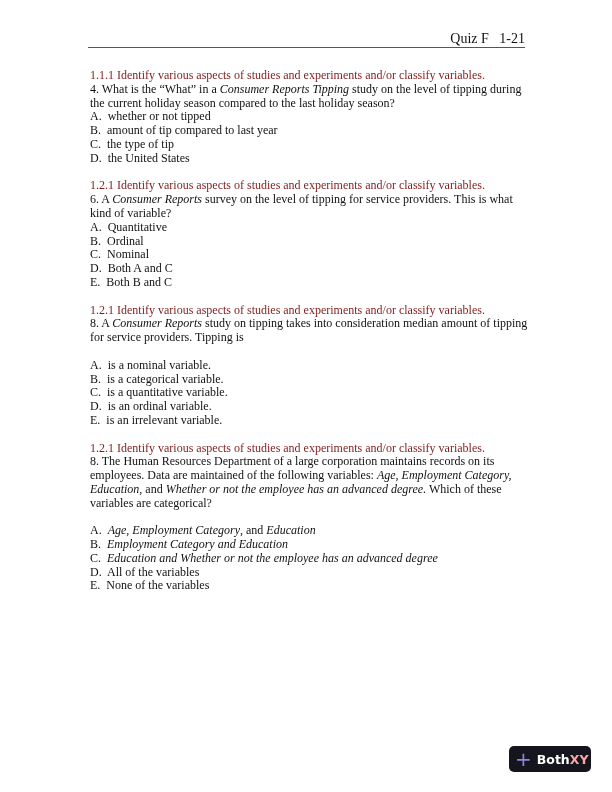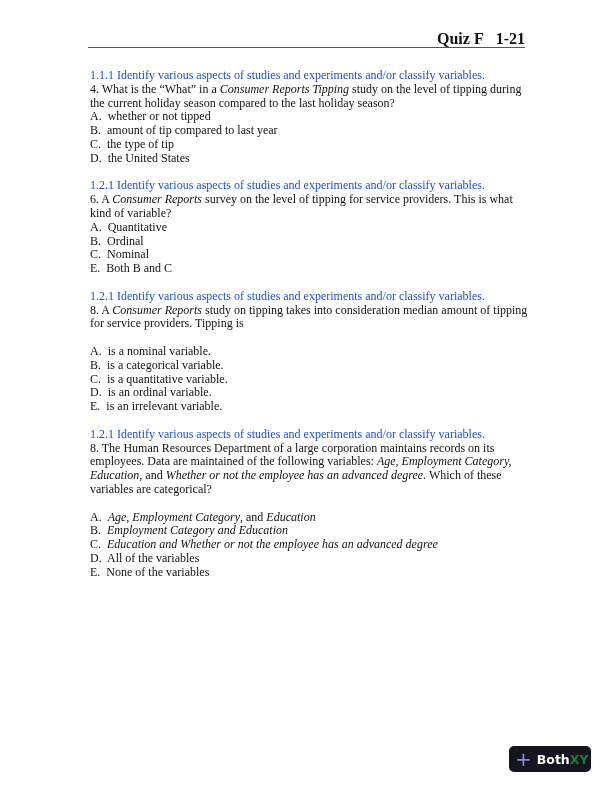--- a/index.html
+++ b/index.html
@@ -3,38 +3,38 @@
 <meta charset="utf-8">
 <style>
   html, body { margin:0; padding:0; }
   body {
     width:612px; height:792px; background:#ffffff; position:relative; overflow:hidden;
     font-family:"Liberation Serif", serif; color:#111;
   }
   .header {
     position:absolute; left:88px; top:33px; width:437px; height:14px;
     border-bottom:1px solid #555;
-    text-align:right; font-size:16px; line-height:12px;font-weight:bold;
+    text-align:right; font-size:14px; line-height:12px;
   }
   .content {
     position:absolute; left:90px; top:69px; width:440px;
     font-size:12px; line-height:13.8px;
   }
-  .objective { color:#1d4ed8; }
+  .objective { color:#7f1d1d; }
   .block { margin-bottom:13.8px; }
   .gap { height:13.8px; }
   .opt { white-space:pre; }
   .badge {
     position:absolute; left:509px; top:746px; width:82px; height:26px;
     background:#15151d; border-radius:5px;
     display:flex; align-items:center; gap:5px; padding-left:6px; box-sizing:border-box;
     font-family:"DejaVu Sans", sans-serif; font-weight:bold; font-size:12.5px; color:#fff;
   }
   .badge .plus { color:#8f86e0; font-size:20px; font-weight:normal; line-height:20px; }
-  .badge .xy { color:#15803d; }
+  .badge .xy { color:#fca5a5; }
   i { font-style:italic; }
 </style>
 </head>
 <body>
 
 <div class="header">
   <span>Quiz F</span>&nbsp;&nbsp;&nbsp;<span>1-21</span>
 </div>
 
 <div class="content">
@@ -47,20 +47,21 @@
     <div class="opt">C.  the type of tip</div>
     <div class="opt">D.  the United States</div>
   </div>
 
   <div class="block">
     <div class="objective">1.2.1 Identify various aspects of studies and experiments and/or classify variables.</div>
     <div><span>6.  A </span><i>Consumer Reports</i><span> survey on the level of tipping for service providers.  This is what kind of variable?</span></div>
     <div class="opt">A.  Quantitative</div>
     <div class="opt">B.  Ordinal</div>
     <div class="opt">C.  Nominal</div>
+    <div class="opt">D.  Both A and C</div>
     <div class="opt">E.  Both B and C</div>
   </div>
 
   <div class="block">
     <div class="objective">1.2.1 Identify various aspects of studies and experiments and/or classify variables.</div>
     <div><span>8.  A </span><i>Consumer Reports</i><span> study on tipping takes into consideration median amount of tipping for service providers.  Tipping is</span></div>
     <div class="gap"></div>
     <div class="opt">A.  is a nominal variable.</div>
     <div class="opt">B.  is a categorical variable.</div>
     <div class="opt">C.  is a quantitative variable.</div>

